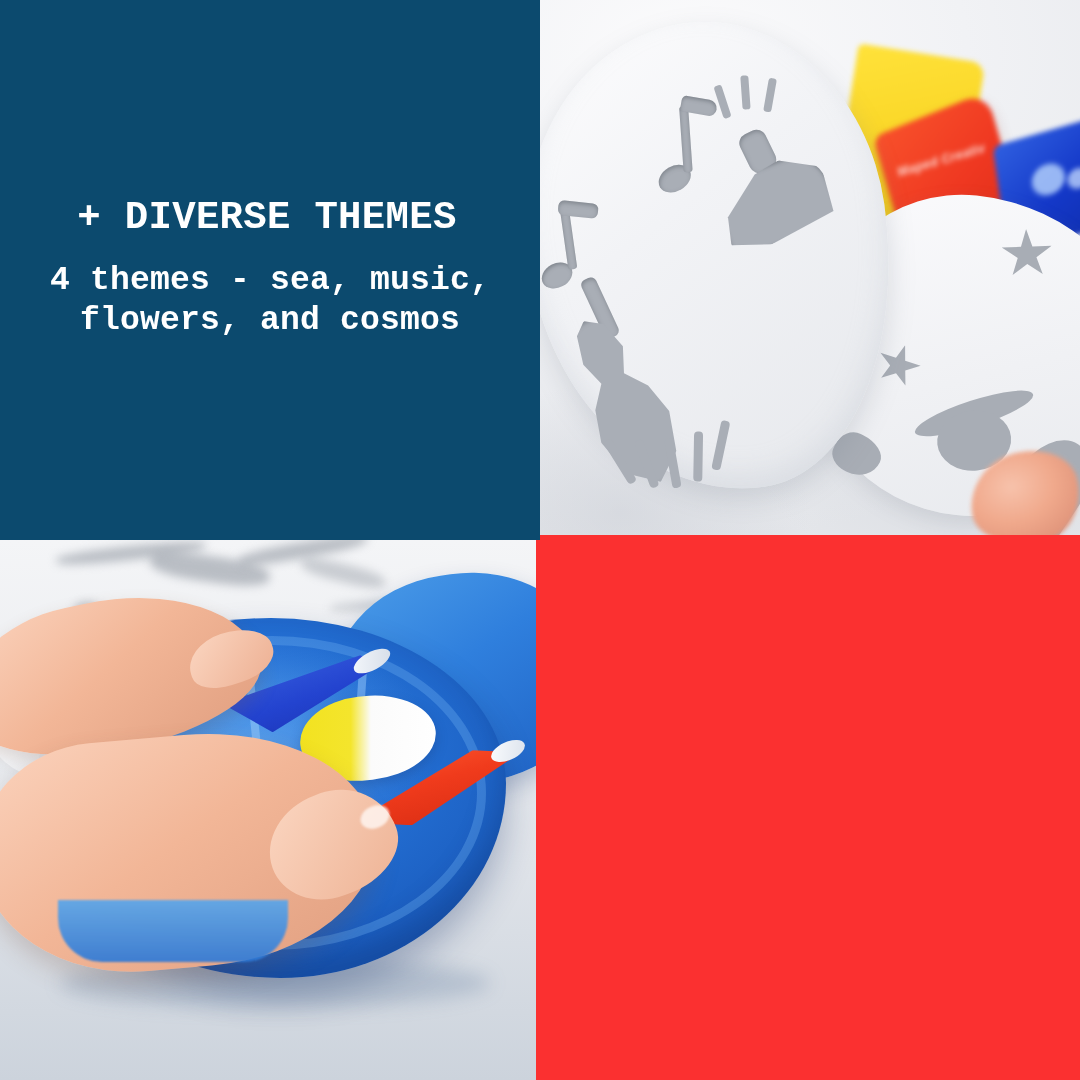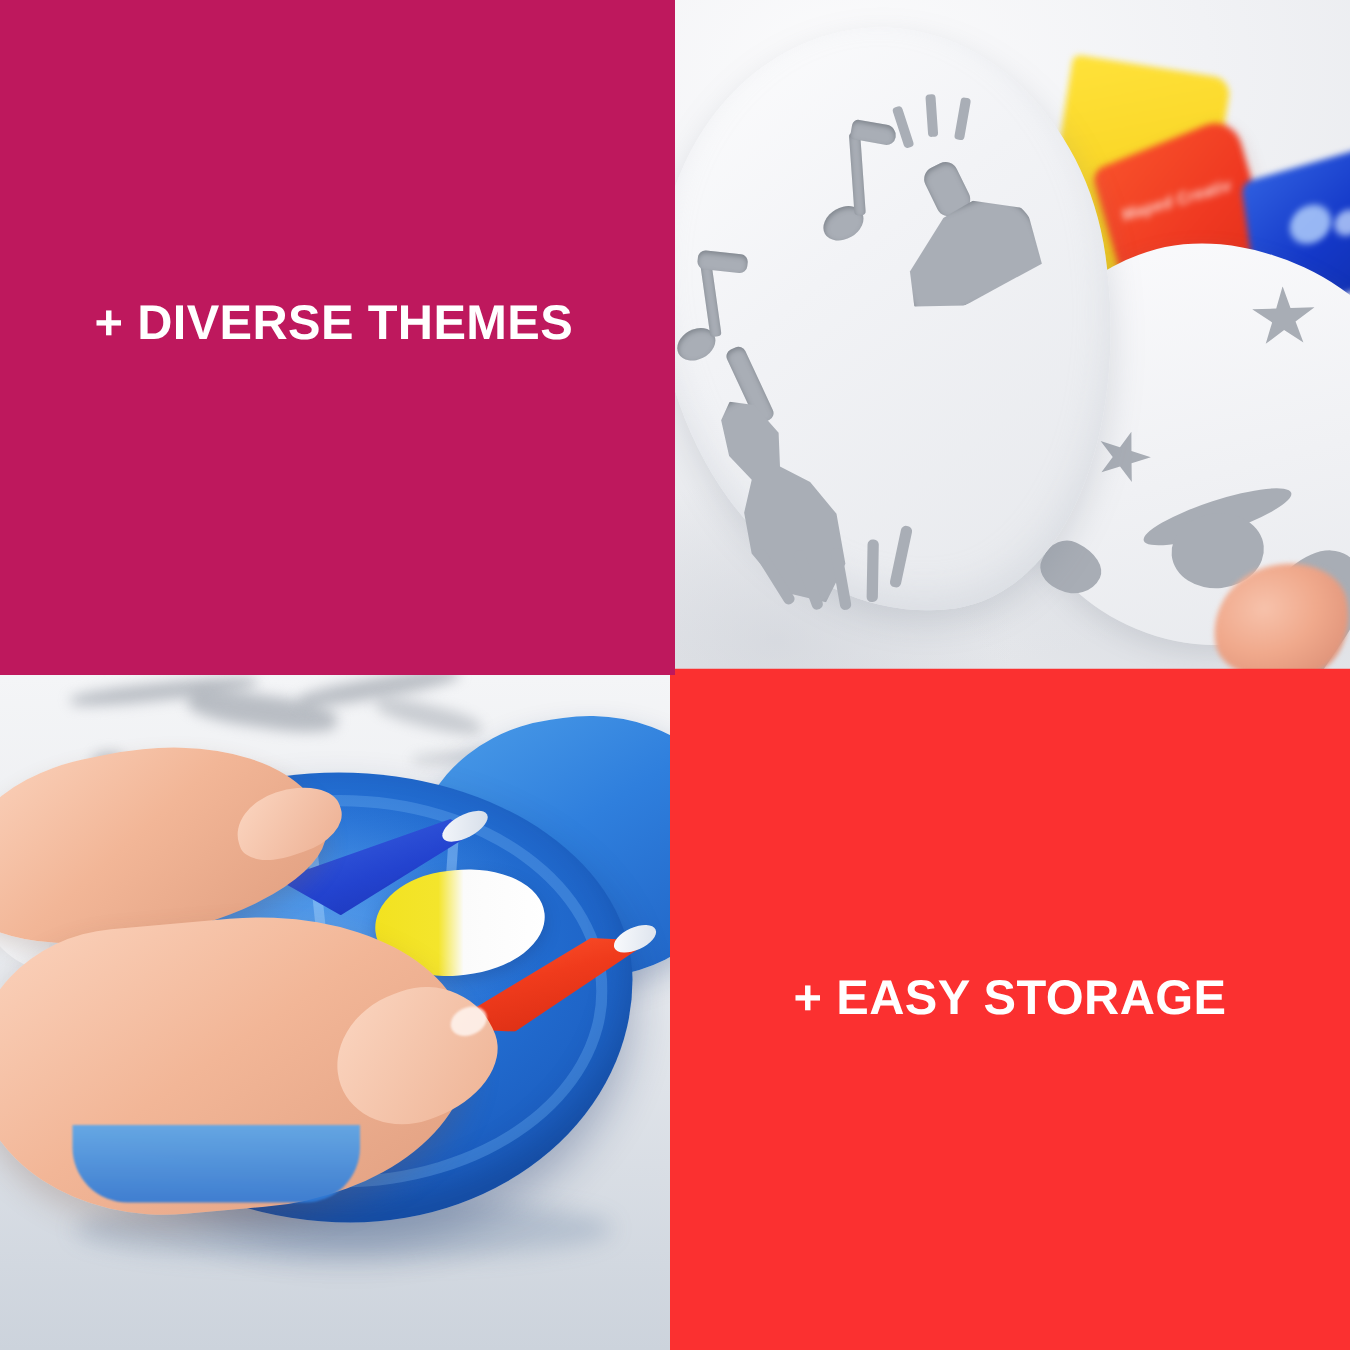--- a/index.html
+++ b/index.html
@@ -37,21 +37,21 @@
   .panel .subline{
     color:#ffffff;
     font-weight:bold;
     font-size:33px;
     line-height:1.22;
     text-align:center;
     margin:0;
     white-space:pre-line;
     letter-spacing:0.2px;
   }
-  #panel-themes{background:#be185d;}
+  #panel-themes{background:#0c4a6e;font-family:Liberation Mono, monospace;}
   #panel-themes .headline{margin-left:-6px;}
   #panel-storage{background:#fb3030;}
 
   
   .photo{position:absolute;inset:0;}
 
   
   #scene-stencils{
     background:
       radial-gradient(120% 90% at 25% 10%, #fbfbfc 0%, #f1f2f5 45%, #e4e6ea 100%);
@@ -327,20 +327,22 @@
   }
 </style>
 </head>
 <body>
 
 <div class="board">
 
   <div class="quad" id="q-tl">
     <div class="panel" id="panel-themes">
       <div class="headline">+ DIVERSE THEMES</div>
+      <div class="subline">4 themes - sea, music,
+flowers, and cosmos</div>
     </div>
   </div>
 
   <div class="quad" id="q-tr">
     <div class="photo" id="scene-stencils">
       <div class="tr-wash"></div>
 
       <div class="pkg" id="pkg-yellow"></div>
 
       <div class="pkg" id="pkg-red">
@@ -424,17 +426,16 @@
       <div class="hand" id="hand-lower"></div>
       <div id="thumb-lower"></div>
       <div id="nail-lower"></div>
 
       <div id="box-handle"></div>
     </div>
   </div>
 
   <div class="quad" id="q-br">
     <div class="panel" id="panel-storage">
-      <div class="headline">+ EASY STORAGE</div>
     </div>
   </div>
 
 </div>
 
 </body></html>

